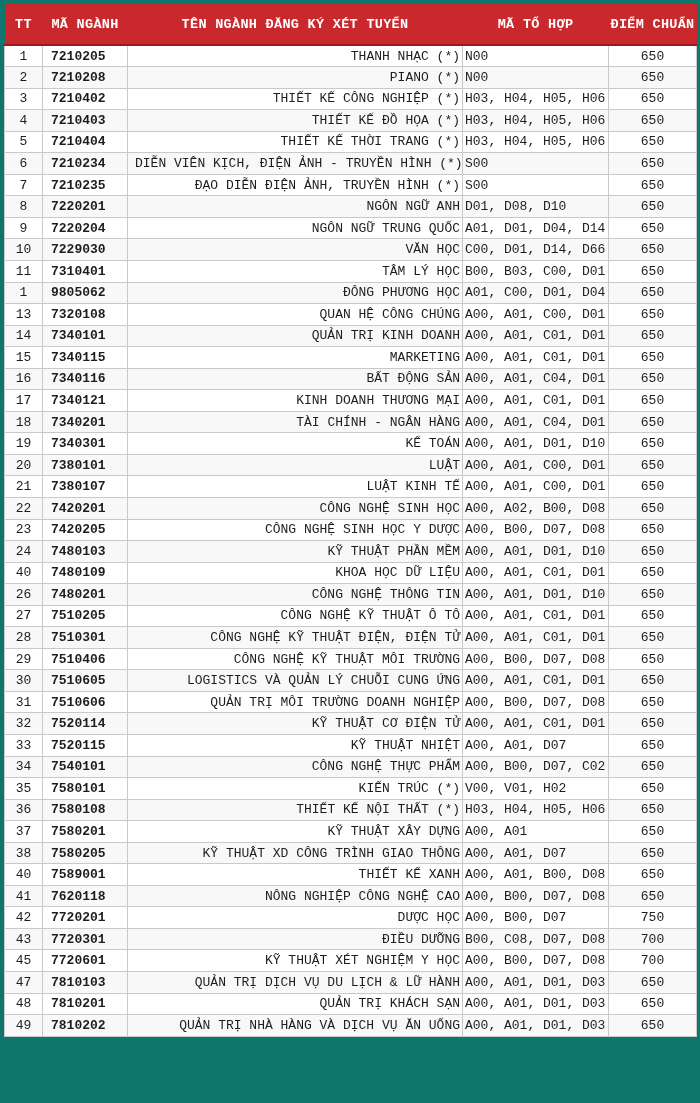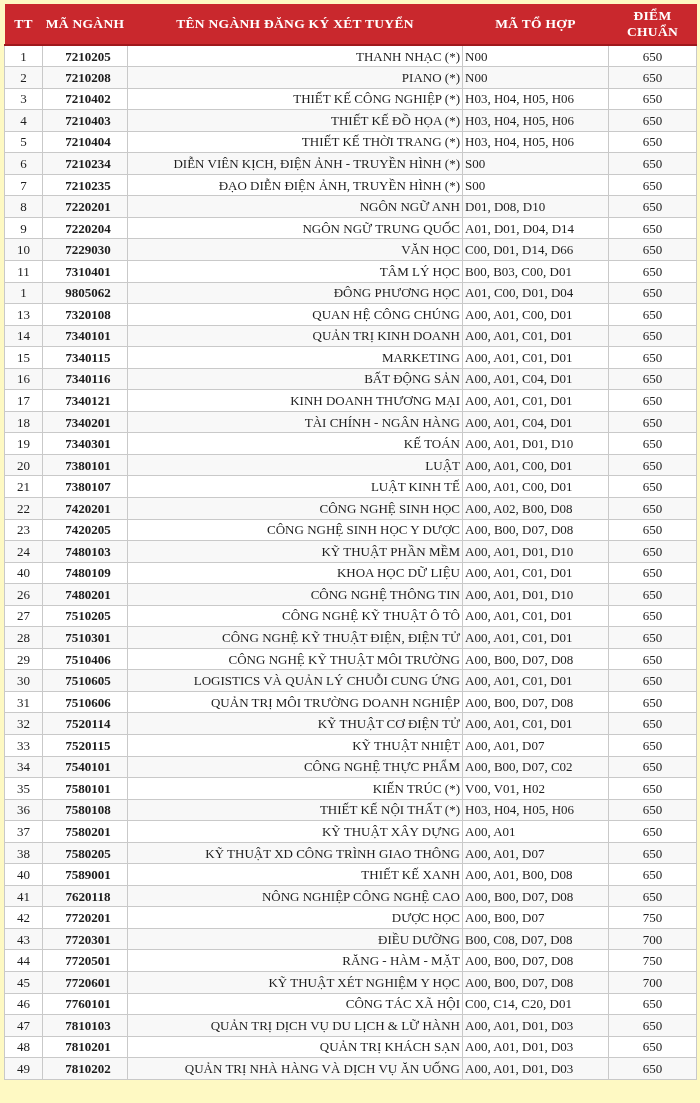--- a/index.html
+++ b/index.html
@@ -4,24 +4,24 @@
 <style>
   html, body {
     margin: 0;
     padding: 0;
     background: #ffffff;
     width: 700px;
   }
   .page {
     width: 700px;
     height: 1103px;
-    background: #fef9c3;
+    background: #0f766e;
     box-sizing: border-box;
     padding: 4px 4px 0 4px;
-    font-family: Liberation Serif, serif;
+    font-family: Liberation Mono, monospace;
     overflow: hidden;
   }
   table.score-table {
     width: 692px;
     border-collapse: collapse;
     table-layout: fixed;
   }
   col.c-tt        { width: 38px; }
   col.c-ma-nganh  { width: 85px; }
   col.c-ten-nganh { width: 335px; }
@@ -50,21 +50,21 @@
     font-size: 13px;
     color: #1d1d1d;
     padding: 0 2px;
     vertical-align: middle;
     white-space: nowrap;
     overflow: hidden;
     background: #ffffff;
     line-height: 1;
   }
   td.col-tt         { text-align: center; }
-  td.col-ma-nganh   { text-align: center; font-weight: bold; padding-left: 8px; }
+  td.col-ma-nganh   { font-weight: bold; padding-left: 8px; }
   td.col-ten-nganh  { text-align: right; padding-left: 7px; }
   td.col-ma-to-hop  { text-align: left; }
   td.col-diem-chuan { text-align: center; }
 </style>
 </head>
 <body>
 
 <div class="page">
   <table class="score-table">
     <colgroup>
@@ -372,41 +372,27 @@
           <td class="col-diem-chuan">750</td>
         </tr>
         <tr>
           <td class="col-tt">43</td>
           <td class="col-ma-nganh">7720301</td>
           <td class="col-ten-nganh">ĐIỀU DƯỠNG</td>
           <td class="col-ma-to-hop">B00, C08, D07, D08</td>
           <td class="col-diem-chuan">700</td>
         </tr>
         <tr>
-          <td class="col-tt">44</td>
-          <td class="col-ma-nganh">7720501</td>
-          <td class="col-ten-nganh">RĂNG - HÀM - MẶT</td>
-          <td class="col-ma-to-hop">A00, B00, D07, D08</td>
-          <td class="col-diem-chuan">750</td>
-        </tr>
-        <tr>
           <td class="col-tt">45</td>
           <td class="col-ma-nganh">7720601</td>
           <td class="col-ten-nganh">KỸ THUẬT XÉT NGHIỆM Y HỌC</td>
           <td class="col-ma-to-hop">A00, B00, D07, D08</td>
           <td class="col-diem-chuan">700</td>
         </tr>
         <tr>
-          <td class="col-tt">46</td>
-          <td class="col-ma-nganh">7760101</td>
-          <td class="col-ten-nganh">CÔNG TÁC XÃ HỘI</td>
-          <td class="col-ma-to-hop">C00, C14, C20, D01</td>
-          <td class="col-diem-chuan">650</td>
-        </tr>
-        <tr>
           <td class="col-tt">47</td>
           <td class="col-ma-nganh">7810103</td>
           <td class="col-ten-nganh">QUẢN TRỊ DỊCH VỤ DU LỊCH &amp; LỮ HÀNH</td>
           <td class="col-ma-to-hop">A00, A01, D01, D03</td>
           <td class="col-diem-chuan">650</td>
         </tr>
         <tr>
           <td class="col-tt">48</td>
           <td class="col-ma-nganh">7810201</td>
           <td class="col-ten-nganh">QUẢN TRỊ KHÁCH SẠN</td>

